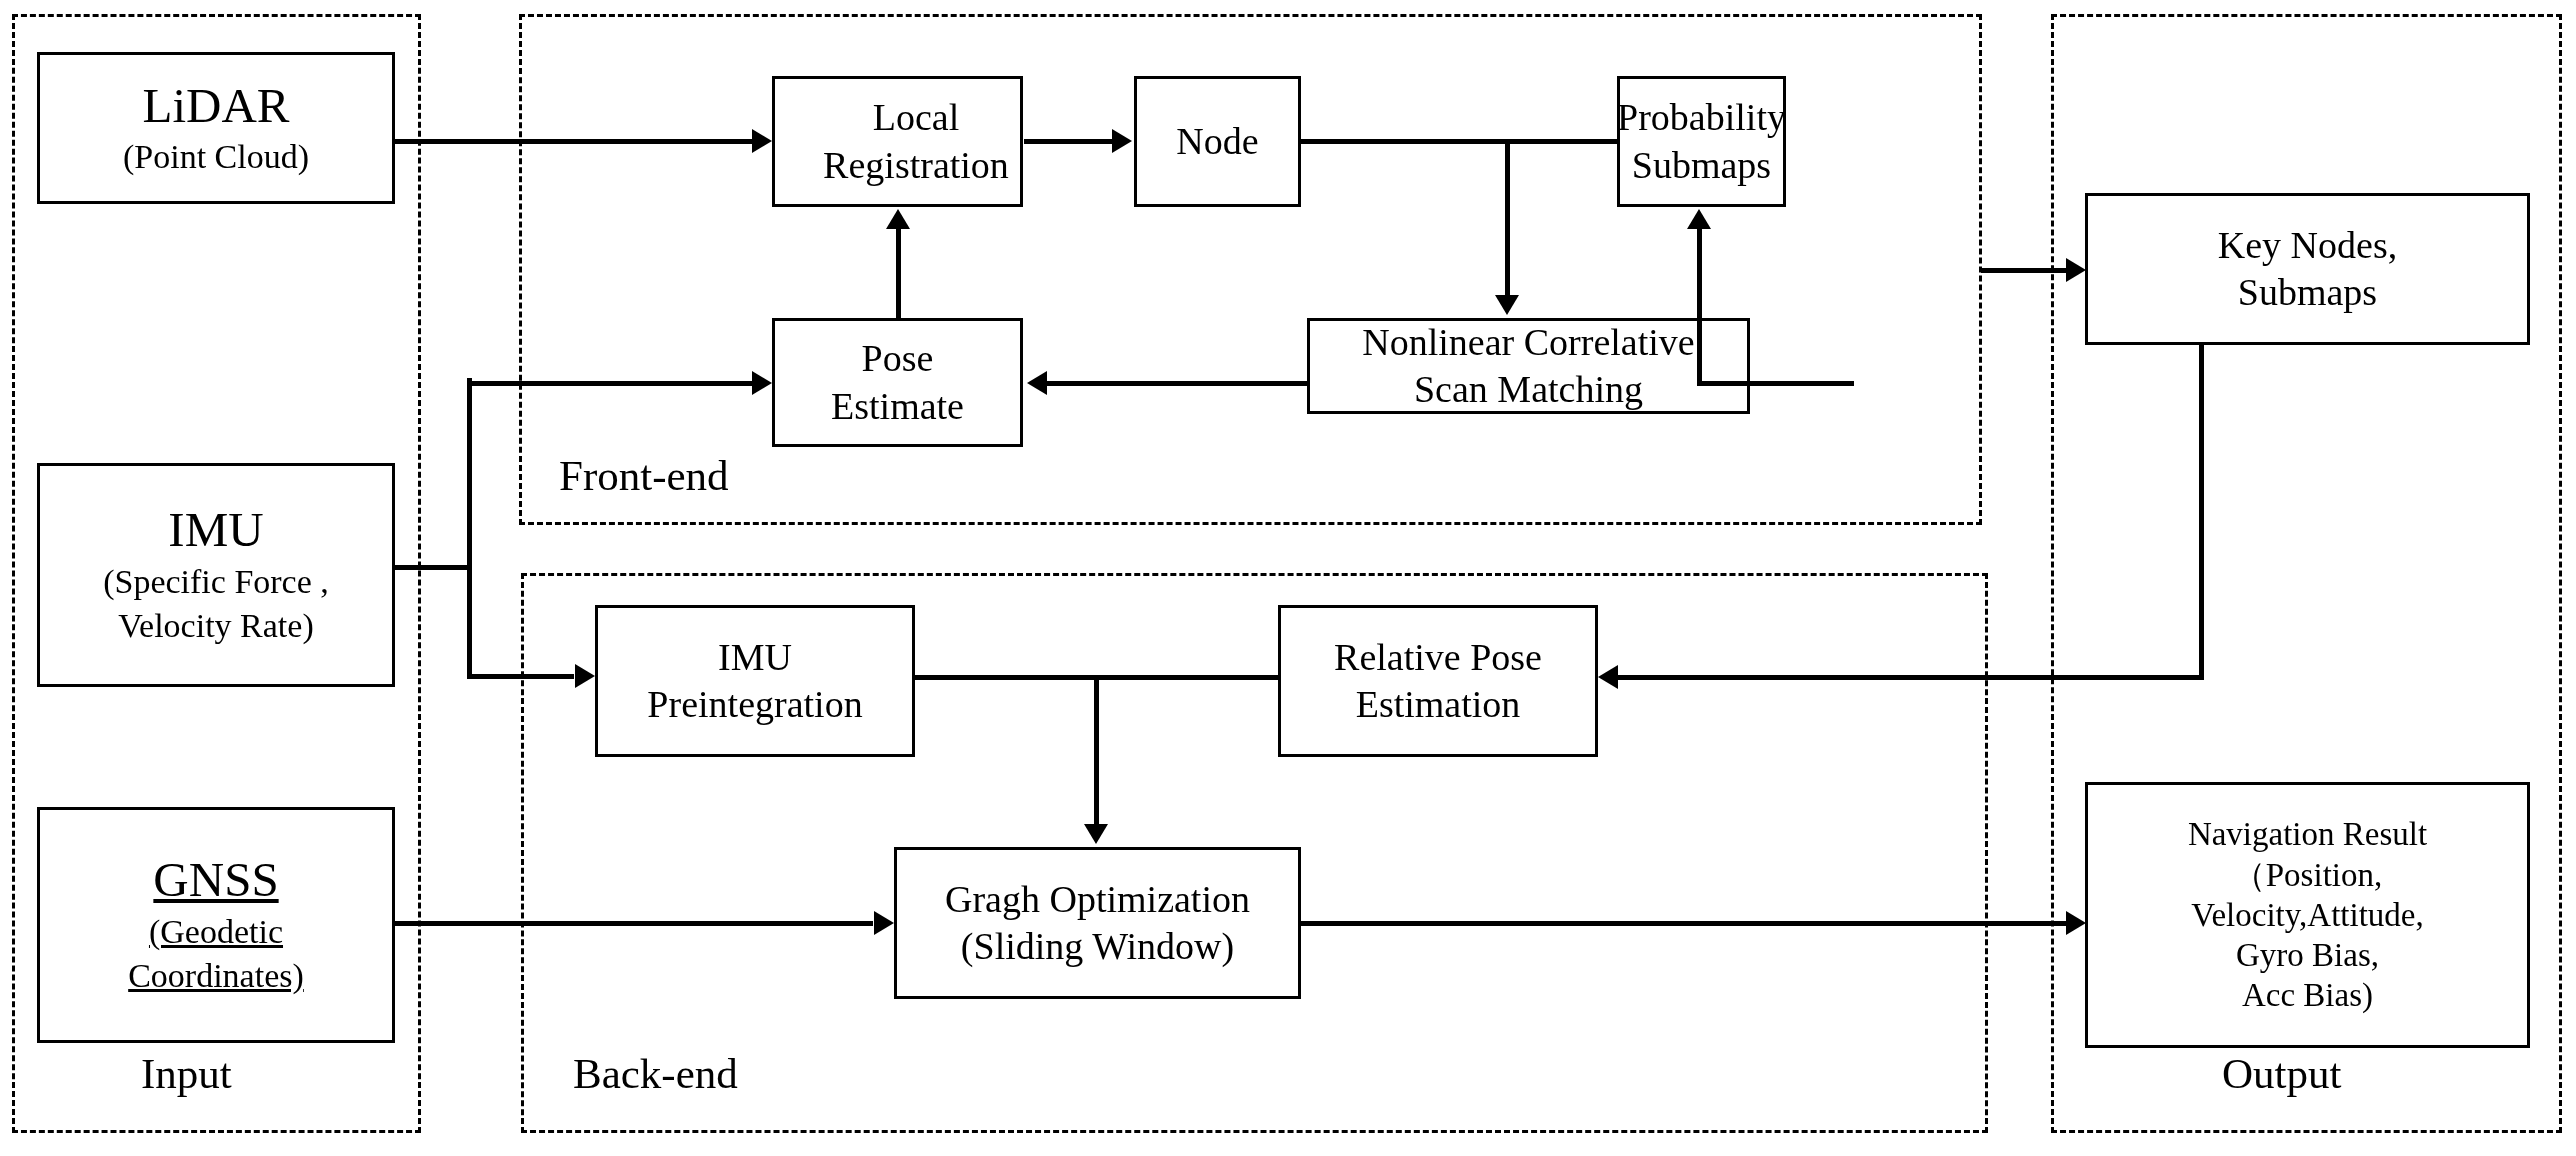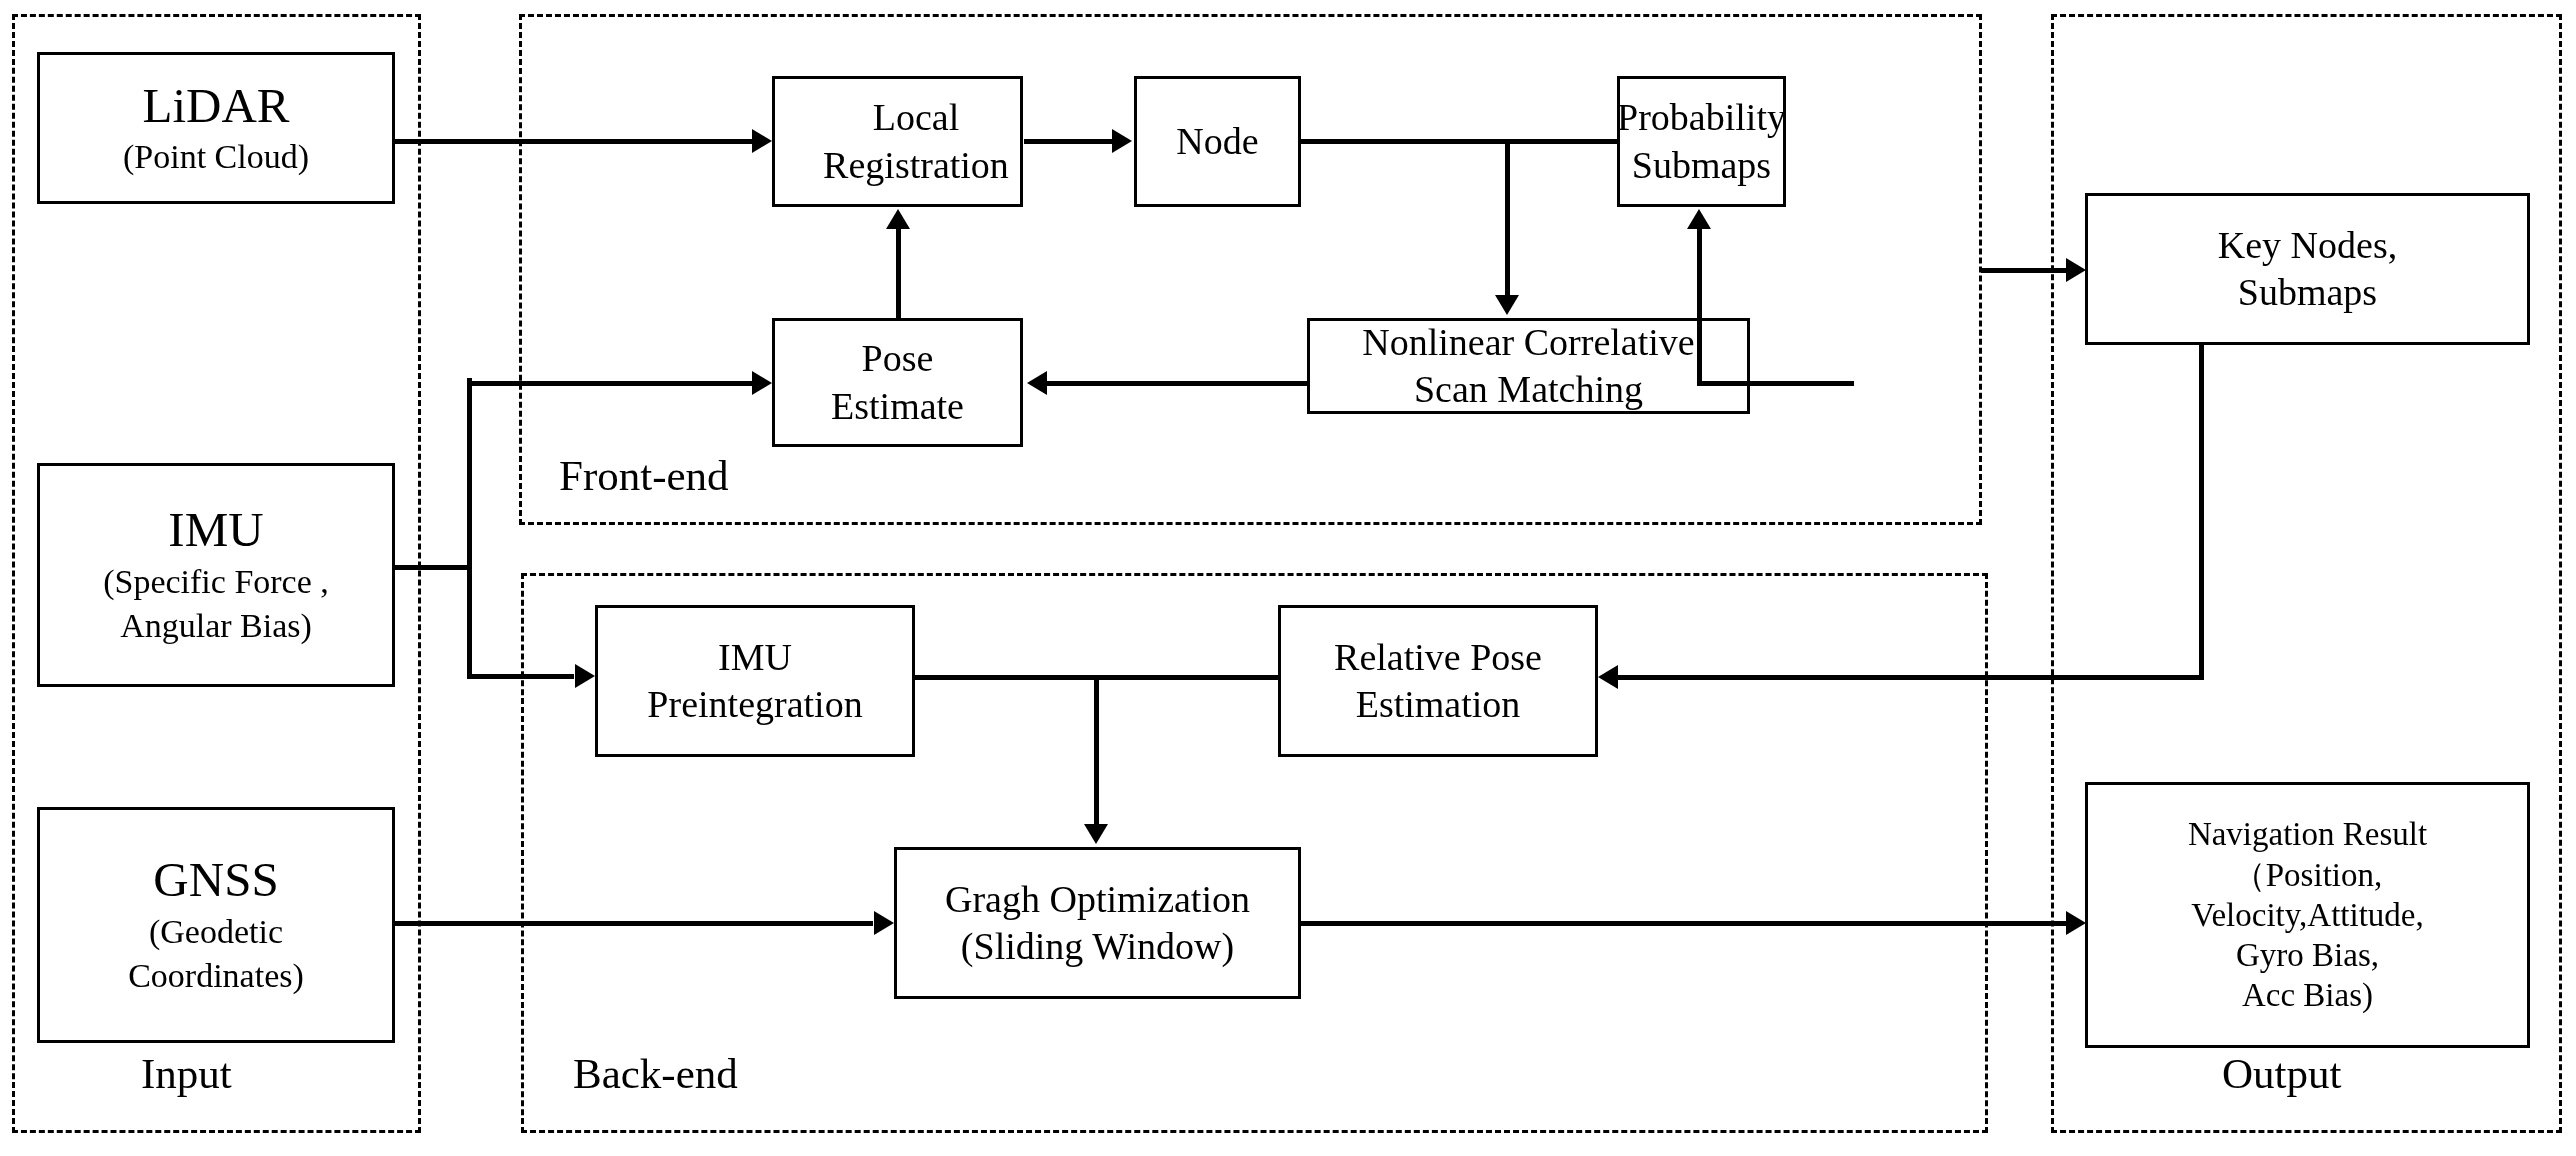--- a/index.html
+++ b/index.html
@@ -41,24 +41,24 @@
   <div class="grouplabel" style="left:2222px;top:1052px;">Output</div>
 
   <div class="node big" style="left:37px;top:52px;width:358px;height:152px;">
     <span class="ln">LiDAR</span>
     <span class="ln sml">(Point Cloud)</span>
   </div>
 
   <div class="node big" style="left:37px;top:463px;width:358px;height:224px;">
     <span class="ln">IMU</span>
     <span class="ln sml">(Specific Force ,</span>
-    <span class="ln sml">Angular Bias)</span>
+    <span class="ln sml">Velocity Rate)</span>
   </div>
 
-  <div class="node big" style="left:37px;top:807px;width:358px;height:236px;">
+  <div class="node big" style="left:37px;top:807px;width:358px;height:236px;text-decoration:underline;">
     <span class="ln">GNSS</span>
     <span class="ln sml">(Geodetic</span>
     <span class="ln sml">Coordinates)</span>
   </div>
 
   <div class="node f50" style="left:772px;top:76px;width:251px;height:131px;padding-left:37px;">
     <span class="ln">Local</span>
     <span class="ln">Registration</span>
   </div>
 

